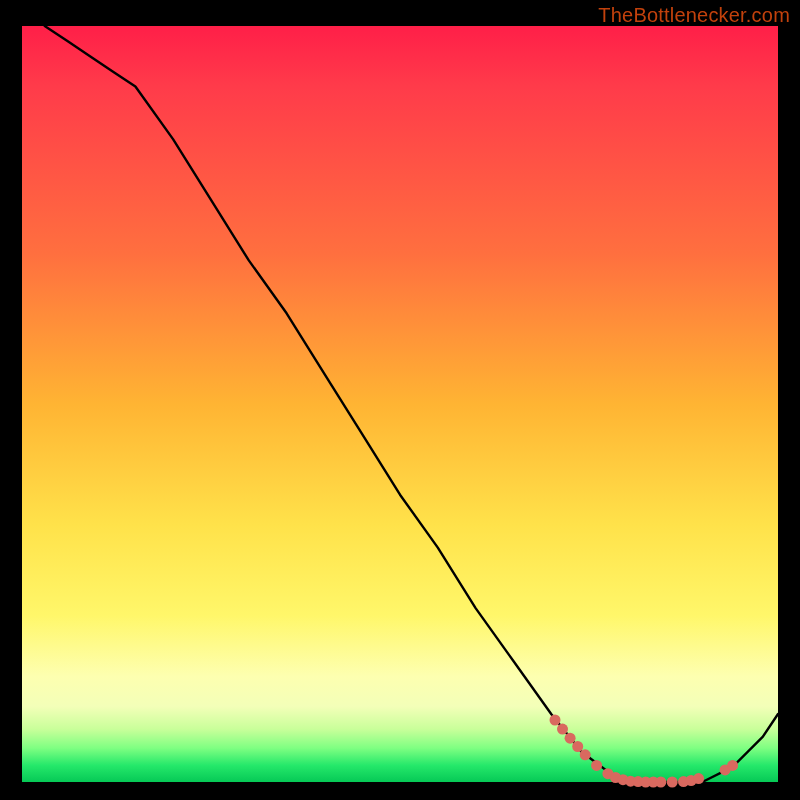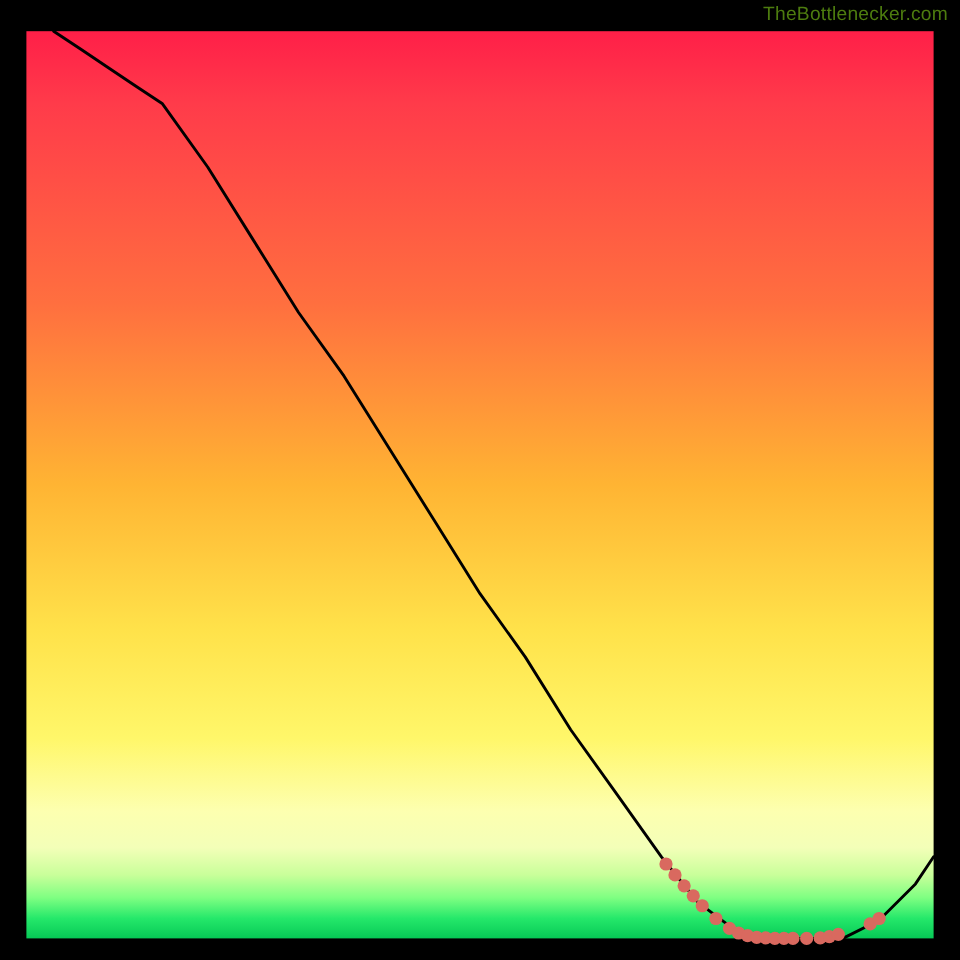--- a/index.html
+++ b/index.html
@@ -8,22 +8,22 @@
     position: relative;
     width: 800px;
     height: 800px;
     background: #000;
   }
   .attribution {
     position: absolute;
     top: 4px;
     right: 10px;
     font-family: Arial, Helvetica, sans-serif;
-    font-size: 16px;
-    color: #4d7c0f;
+    font-size: 20px;
+    color: #c2410c;
     letter-spacing: 0.2px;
   }
   .plot {
     position: absolute;
     left: 22px;
     top: 26px;
     width: 756px;
     height: 756px;
     
     background: linear-gradient(

